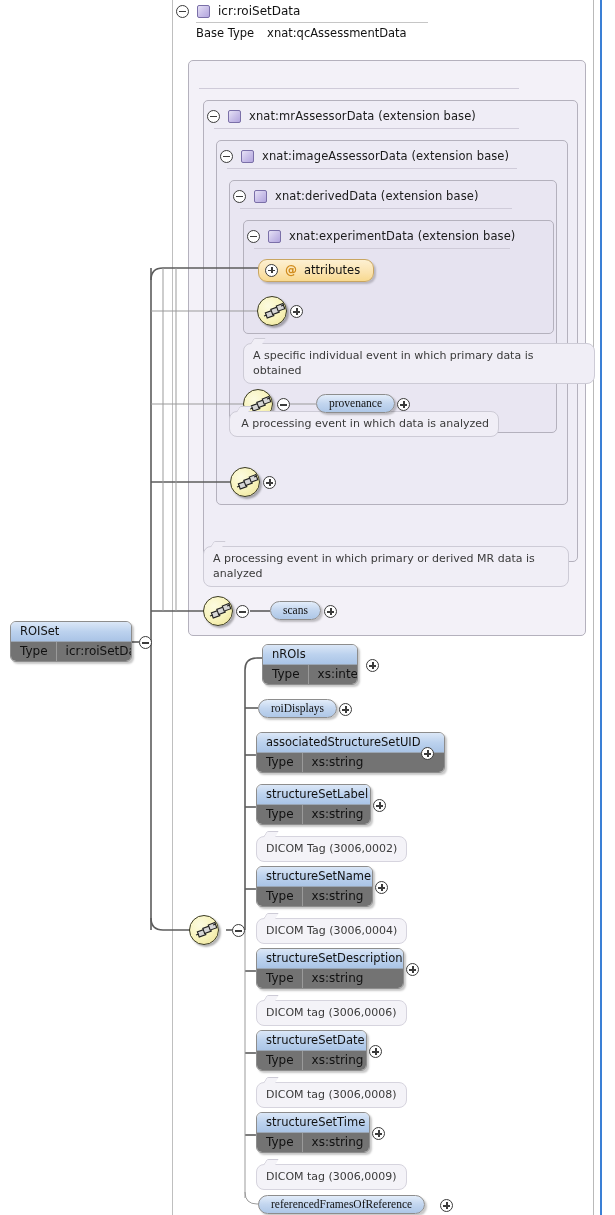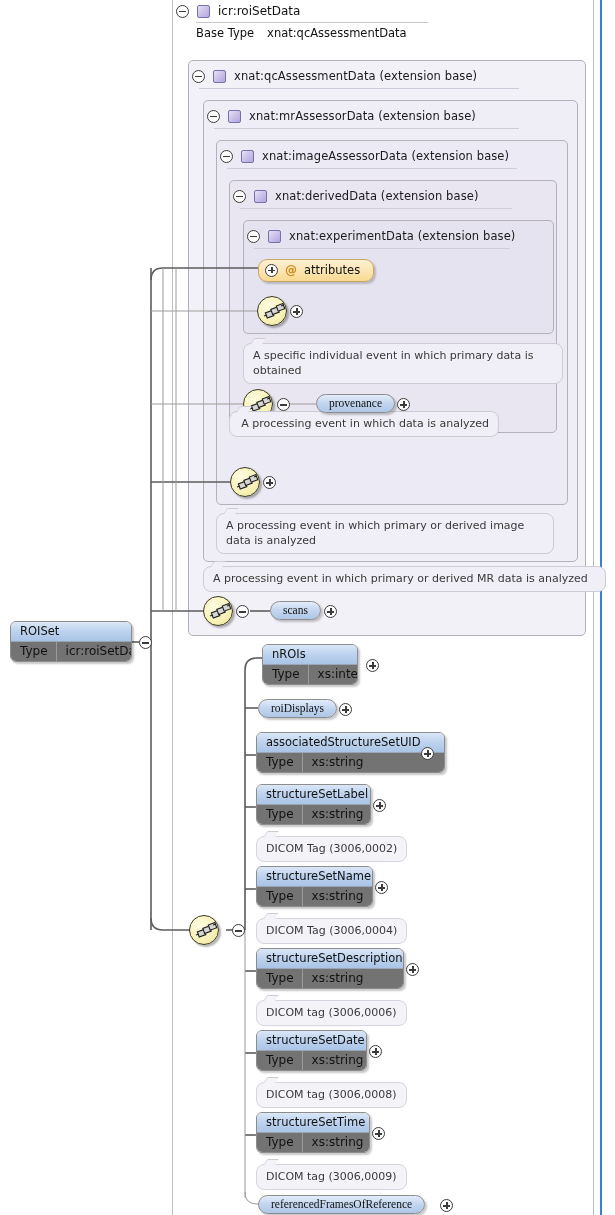--- a/index.html
+++ b/index.html
@@ -222,25 +222,20 @@
   <div class="panel p2" style="left:216px; top:140px; width:352px; height:365px;">
     <div class="head-rule" style="left:10px; top:27px; width:290px;"></div>
   </div>
   <div class="panel p3" style="left:229px; top:180px; width:328px; height:253px;">
     <div class="head-rule" style="left:10px; top:27px; width:272px;"></div>
   </div>
   <div class="panel p4" style="left:243px; top:220px; width:311px; height:114px;">
     <div class="head-rule" style="left:10px; top:27px; width:256px;"></div>
   </div>
 
-  <div class="panel-head" style="left:192px; top:62px;">
-    <span class="toggle"></span>
-    <span class="ctype-glyph" style="margin-left:8px;"></span>
-    <span class="panel-title">xnat:qcAssessmentData (extension base)</span>
-  </div>
   <div class="panel-head" style="left:207px; top:102px;">
     <span class="toggle"></span>
     <span class="ctype-glyph" style="margin-left:8px;"></span>
     <span class="panel-title">xnat:mrAssessorData (extension base)</span>
   </div>
   <div class="panel-head" style="left:220px; top:142px;">
     <span class="toggle"></span>
     <span class="ctype-glyph" style="margin-left:8px;"></span>
     <span class="panel-title">xnat:imageAssessorData (extension base)</span>
   </div>
@@ -371,36 +366,32 @@
       <rect x="8" y="14.5" width="7" height="5.5" transform="rotate(-20 11.5 17)"></rect>
       <rect x="13.5" y="11" width="7" height="5.5" transform="rotate(-20 17 13.7)"></rect>
       <rect x="19" y="7.6" width="7" height="5.5" transform="rotate(-20 22.5 10.3)"></rect>
       <line x1="6" y1="19" x2="9" y2="18" stroke-width="1.3"></line>
       <line x1="23" y1="9" x2="26" y2="8" stroke-width="1.3"></line>
     </g>
       </svg>
   </div>
   <span class="toggle" style="position:absolute; left:232px; top:924px;"></span>
 
-  <div class="doc light" style="left:243px; top:343px; width:320px;">
+  <div class="doc light" style="left:243px; top:343px; width:352px;">
     <span class="notch"></span>
     <span>A specific individual event in which primary data is obtained</span>
   </div>
 
   <div class="doc light" style="left:229px; top:411px; width:270px;text-align:right;">
     <span class="notch"></span>
     <span>A processing event in which data is analyzed</span>
   </div>
 
-  <div class="doc light" style="left:216px; top:513px; width:338px;">
-    <span class="notch"></span>
-    <span>A processing event in which primary or derived image data is analyzed</span>
-  </div>
-
-  <div class="doc light" style="left:203px; top:566px; width:403px;">
+
+  <div class="doc light" style="left:203px; top:546px; width:366px;">
     <span class="notch"></span>
     <span>A processing event in which primary or derived MR data is analyzed</span>
   </div>
 
   <div class="pill" style="left:316px; top:394px;">
     <span>provenance</span>
   </div>
   <span class="toggle plus" style="position:absolute; left:397px; top:398px;"></span>
 
   <div class="pill" style="left:270px; top:601px;">

